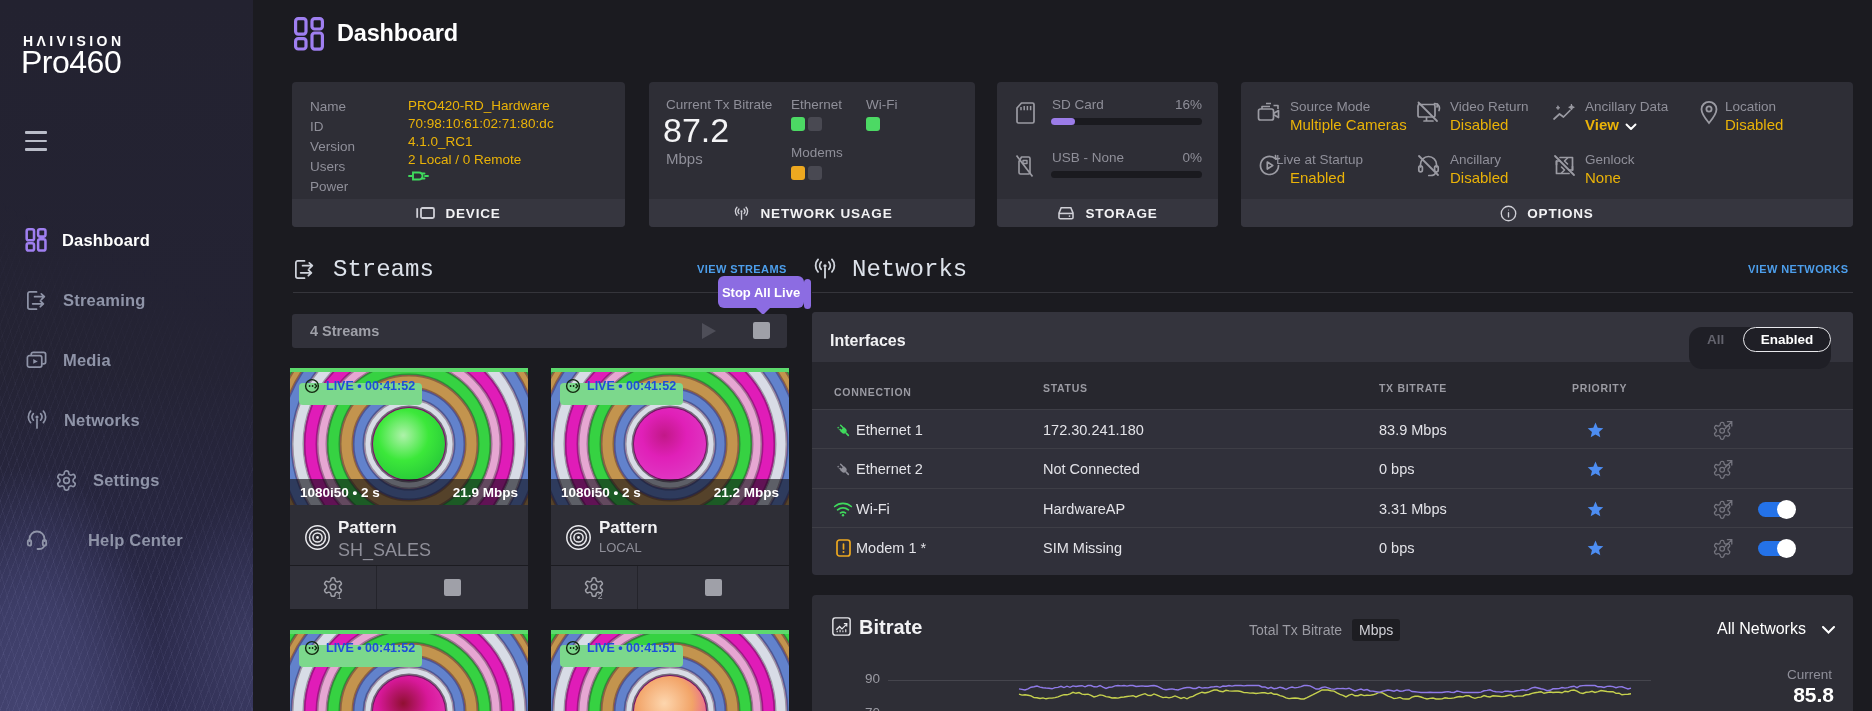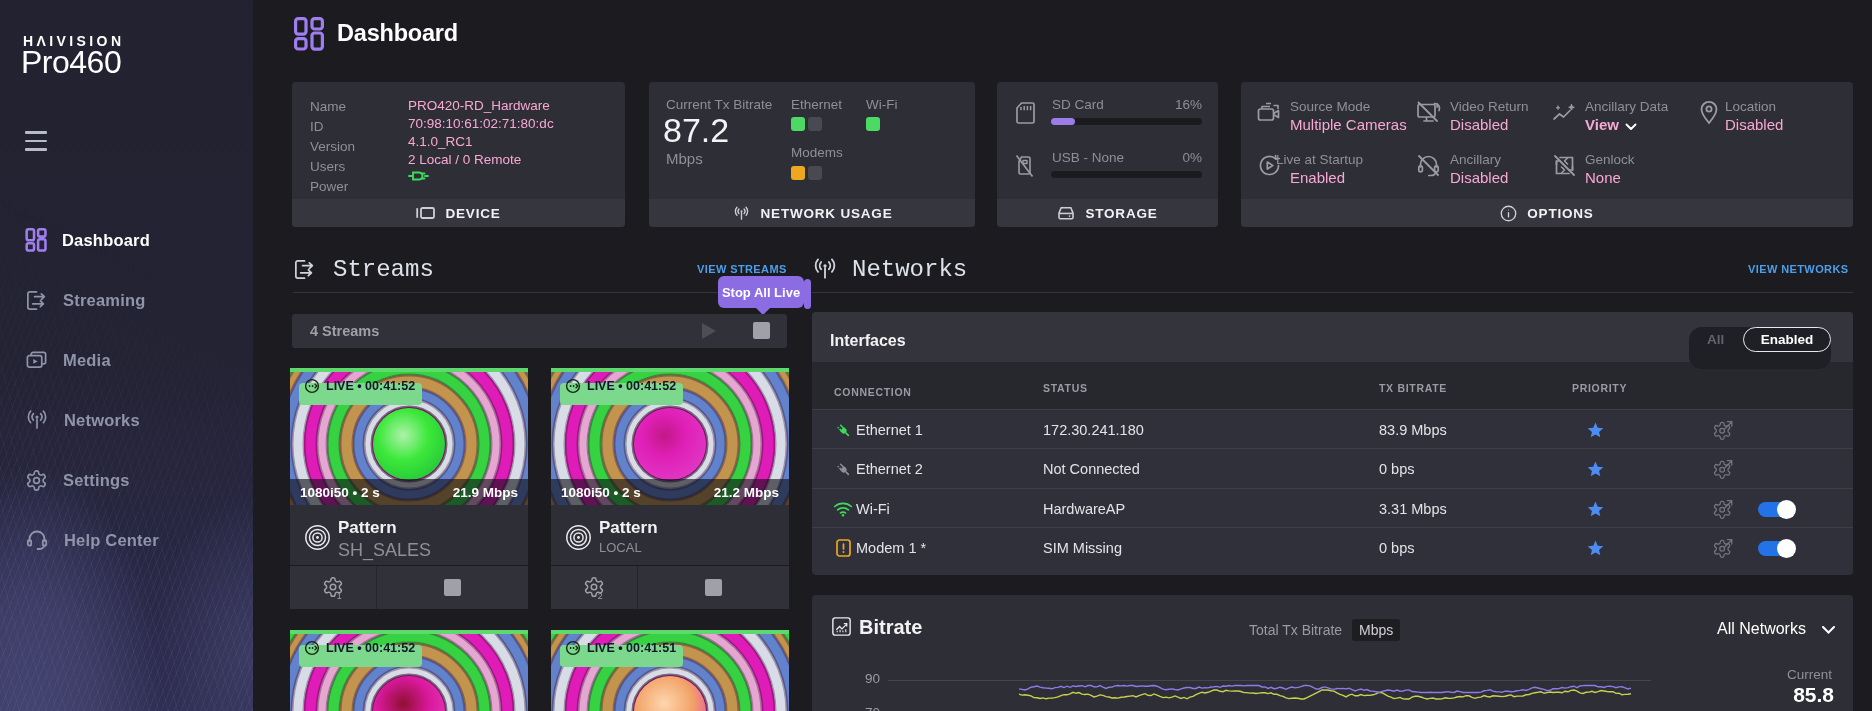--- a/index.html
+++ b/index.html
@@ -34,35 +34,35 @@
   
   .h1icon { left:294px; top:17px; }
   .h1 { left:337px; top:20px; font-size:23.5px; font-weight:700; color:#fff; letter-spacing:-0.2px; }
 
   .card { background:#2e2e36; border-radius:4px; top:82px; height:145px; }
   .cfoot { position:absolute; left:0; right:0; bottom:0; height:28px; background:#36363f;
     border-radius:0 0 4px 4px; display:flex; align-items:center; justify-content:center;
     color:#f2f2f4; font-weight:700; font-size:13.5px; letter-spacing:0.8px; }
   .cfoot svg { margin-right:10px; }
   .lbl { color:#8f8f99; font-size:13.5px; }
-  .val { color:#f9a8d4; font-size:13.5px; }
+  .val { color:#eab308; font-size:13.5px; }
 
   
   .sect-title { font-size:24px; font-weight:500; color:#dde2ea;font-family:Liberation Mono, monospace; }
   .viewlink { color:#4d9fec; font-size:11px; font-weight:700; letter-spacing:0.4px; }
   .sep { position:absolute; height:1px; background:#35353b; }
 
   .scard { width:238px; }
 
   .thead { font-size:10.5px; font-weight:700; letter-spacing:0.7px; color:#9b9ba3; }
   .irow { left:0; width:1041px; height:40px; border-top:1px solid #3e3e46; }
   .irow .tcell { position:absolute; top:12px; font-size:14.5px; color:#e3e3e8; }
   .irow .icell { position:absolute; top:0; height:40px; display:flex; align-items:center; justify-content:center; }
   .thumb { position:relative; height:137px; border-top:4px solid #5dd96d; overflow:hidden; background:#15151a; }
-  .live { position:absolute; left:9px; top:11px; height:22px; background:#7cd88c; border-radius:4px; color:#0f172a; font-weight:700; font-size:12.5px; display:flex; align-items:center; padding:0 7px 16px 5px;text-align:right; }
+  .live { position:absolute; left:9px; top:11px; height:22px; background:#7cd88c; border-radius:4px; color:#1d4ed8; font-weight:700; font-size:12.5px; display:flex; align-items:center; padding:0 7px 16px 5px;text-align:right; }
   .tmeta { position:absolute; bottom:0; left:0; right:0; height:26px; background:rgba(12,12,18,0.6); color:#fff; font-size:13.5px; font-weight:700; display:flex; justify-content:space-between; align-items:center; padding:0 10px; }
   .sinfo { position:relative; height:60px; background:#2e2e36; }
   .sfoot { height:43px; background:#31313a; display:flex; margin-top:1px; }
   .sfoot .cell { display:flex; align-items:center; justify-content:center; }
   .sfoot .cell:first-child { width:86px; }
   .sfoot .cell:last-child { width:151px; border-left:1px solid #24242b; }
   
 </style>
 </head>
 <body>
@@ -112,30 +112,30 @@
       <svg width="24" height="24" viewBox="0 0 24 24">
           <g fill="none" stroke="#8f94a8" stroke-width="1.7" stroke-linecap="round">
         <circle cx="12" cy="9" r="1.6" fill="#8f94a8" stroke="none"></circle>
         <path d="M12 11 v9"></path>
         <path d="M8.4 12.2 a5 5 0 0 1 0-6.6 M15.6 5.6 a5 5 0 0 1 0 6.6"></path>
         <path d="M5.6 14.6 a8.4 8.4 0 0 1 0-11.4 M18.4 3.2 a8.4 8.4 0 0 1 0 11.4"></path>
           </g>
         </svg>
       <span>Networks</span>
     </div>
-    <div class="abs nav" style="top:450px;">
+    <div class="abs nav" style="top:450px;padding-left:30px;">
       <svg width="23" height="23" viewBox="0 0 24 24">
           <g fill="none" stroke="#8f94a8" stroke-width="1.7">
             <path d="M12.22 2h-.44a2 2 0 0 0-2 2v.18a2 2 0 0 1-1 1.73l-.43.25a2 2 0 0 1-2 0l-.15-.08a2 2 0 0 0-2.73.73l-.22.38a2 2 0 0 0 .73 2.73l.15.1a2 2 0 0 1 1 1.72v.51a2 2 0 0 1-1 1.74l-.15.09a2 2 0 0 0-.73 2.73l.22.38a2 2 0 0 0 2.73.73l.15-.08a2 2 0 0 1 2 0l.43.25a2 2 0 0 1 1 1.73V20a2 2 0 0 0 2 2h.44a2 2 0 0 0 2-2v-.18a2 2 0 0 1 1-1.73l.43-.25a2 2 0 0 1 2 0l.15.08a2 2 0 0 0 2.73-.73l.22-.39a2 2 0 0 0-.73-2.73l-.15-.08a2 2 0 0 1-1-1.74v-.5a2 2 0 0 1 1-1.74l.15-.09a2 2 0 0 0 .73-2.73l-.22-.38a2 2 0 0 0-2.73-.73l-.15.08a2 2 0 0 1-2 0l-.43-.25a2 2 0 0 1-1-1.73V4a2 2 0 0 0-2-2z"></path>
             <circle cx="12" cy="12" r="3"></circle>
           </g>
         </svg>
       <span>Settings</span>
     </div>
-    <div class="abs nav" style="top:510px;">
+    <div class="abs nav" style="top:510px;gap:24px;">
       <svg width="24" height="24" viewBox="0 0 24 24">
           <g fill="none" stroke="#8f94a8" stroke-width="1.8" stroke-linecap="round">
         <path d="M4.5 13 v-2 a7.5 7.5 0 0 1 15 0 v2"></path>
         <rect x="2.8" y="12" width="3.4" height="5.6" rx="1.7"></rect>
         <rect x="17.8" y="12" width="3.4" height="5.6" rx="1.7"></rect>
         <path d="M19.5 17.6 a6 6 0 0 1 -5.5 3.4 h-1.5"></path>
           </g>
         </svg>
       <span>Help Center</span>
     </div>

